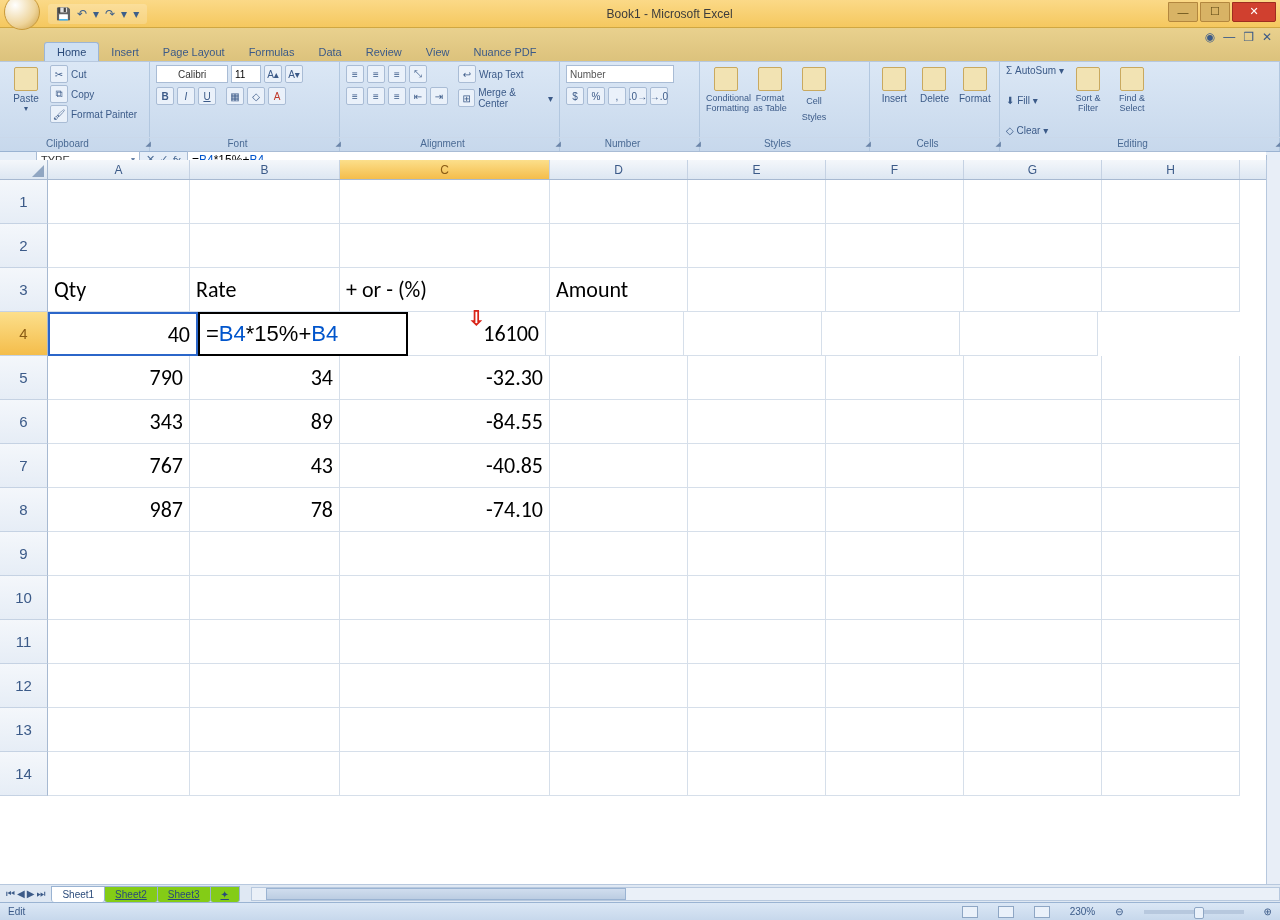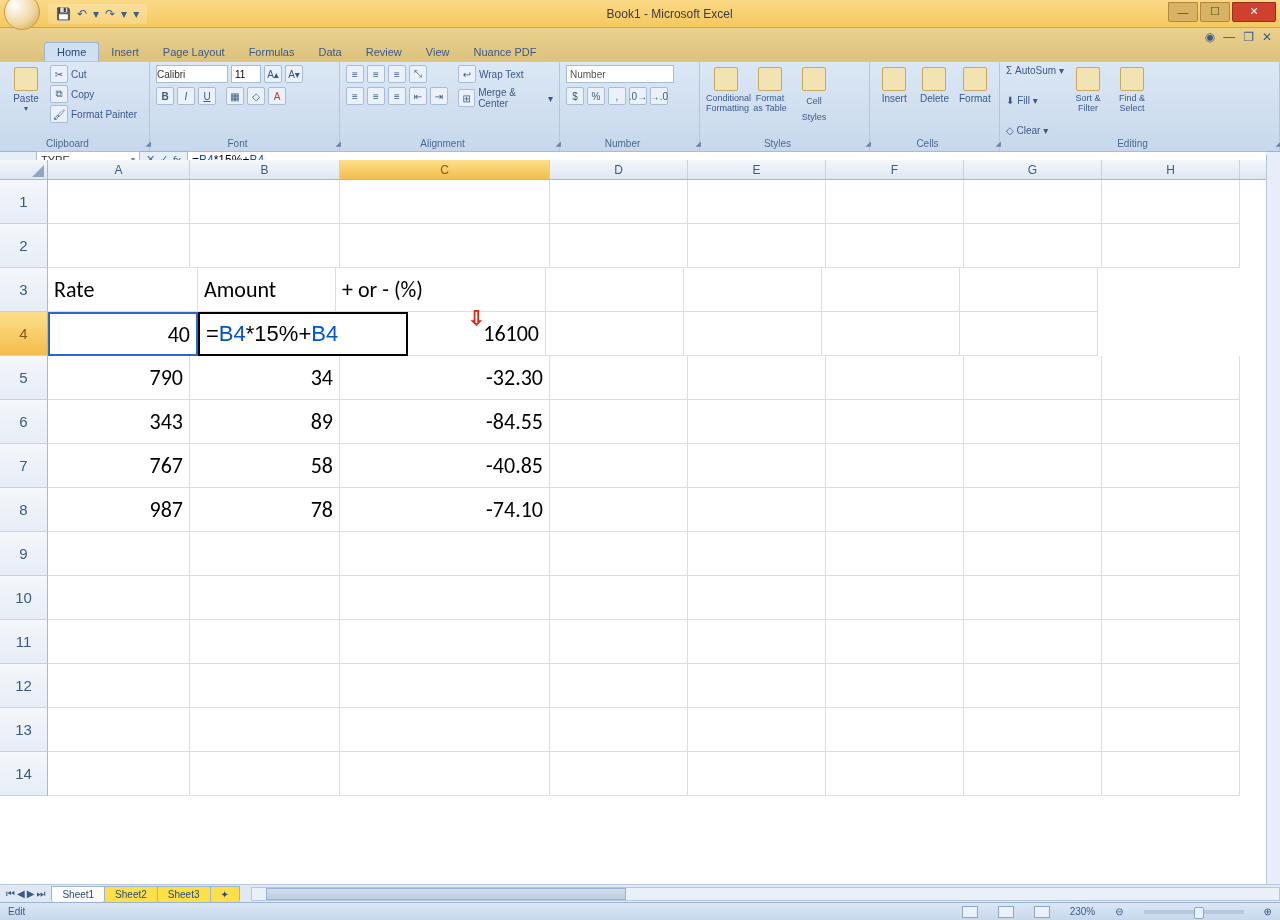--- a/index.html
+++ b/index.html
@@ -27,21 +27,21 @@
 .ribbon { height: 90px; background: linear-gradient(#dbe7f5,#c7d8ec); border-bottom: 1px solid #9ab3d2; display: flex; }
 .group { border-right: 1px solid #b2c7df; padding: 3px 6px 0 6px; display: flex; flex-direction: column; position: relative; }
 .group-label { text-align: center; color: #4a6a94; font-size: 10px; height: 14px; line-height: 12px; border-top: 1px solid #cad8ea; margin: 0 -6px; position: absolute; bottom: 0; left: 0; right: 0; padding-right: 14px; }
 .group-label::after { content: "◢"; position: absolute; right: 4px; bottom: 1px; font-size: 7px; color: #6b85a9; }
 .group-body { flex: 1; display: flex; gap: 4px; }
 .btn-lg { width: 40px; text-align: center; color: #3b5a88; font-size: 10px; }
 .btn-lg .ic { width: 24px; height: 24px; margin: 2px auto 2px; background: #f2e3b3; border: 1px solid #c9a95f; border-radius: 2px; }
 .stack { display: flex; flex-direction: column; gap: 2px; }
 .row { display: flex; align-items: center; gap: 3px; }
 .tiny { width: 18px; height: 18px; border: 1px solid #a9bcd5; background: #eaf1fa; display: flex; align-items: center; justify-content: center; font-size: 10px; color: #3b5a88; border-radius: 2px; }
-.fontbox { width: 72px; height: 18px; border: 1px solid #a9bcd5; background: #fff; font-size: 10px; padding: 1px 0; color: #333; }
+.fontbox { width: 72px; height: 18px; border: 1px solid #a9bcd5; background: #fff; font-size: 10px; padding: 1px 21px; color: #333; }
 .sizebox { width: 30px; height: 18px; border: 1px solid #a9bcd5; background: #fff; font-size: 10px; padding: 1px 3px; }
 .lbl { color: #3b5a88; font-size: 10px; }
 .num-fmt { width: 108px; height: 18px; border: 1px solid #a9bcd5; background: #fff; font-size: 10px; padding: 1px 3px; color: #555; }
 
 
 .fbar { height: 16px; background: #e6eef8; border-bottom: 1px solid #9ab3d2; display: flex; align-items: center; position: relative; }
 .namebox { width: 104px; height: 18px; margin-left: 36px; border: 1px solid #a9bcd5; background: #fff; font-size: 11px; padding: 0 4px; display: flex; align-items: center; justify-content: center; color: #333; }
 .namebox .dd { margin-left: auto; color: #6b85a9; font-size: 8px; }
 .fx-ctrls { display: flex; align-items: center; gap: 4px; margin: 0 6px; }
 .fx-ctrls span { font-size: 11px; color: #4a6a94; }
@@ -70,21 +70,21 @@
 
 .annot { position: absolute; color: #d92418; font-size: 20px; font-weight: bold; pointer-events: none; }
 
 
 .vscroll { position: absolute; top: 160px; bottom: 36px; right: 0; width: 14px; background: #e8eef7; border-left: 1px solid #b7c8de; }
 
 
 .sheet-bar { position: absolute; bottom: 18px; left: 0; right: 0; height: 18px; background: #dfe8f3; border-top: 1px solid #b7c8de; display: flex; align-items: center; font-size: 10px; }
 .sh-nav { display: flex; gap: 2px; padding: 0 6px; color: #3b5a88; }
 .sh-tab { padding: 2px 10px; background: #fff; border: 1px solid #9ab3d2; border-bottom: none; margin-right: -1px; color: #2a4a7a; border-radius: 0 0 3px 3px; }
-.sh-tab.inactive { background: #fde047; }
+.sh-tab.inactive { background: #84cc16; text-decoration: underline; }
 .hscroll { flex: 1; margin-left: 12px; height: 14px; background: #eaf0f8; border: 1px solid #b7c8de; position: relative; }
 .hscroll .thumb { position: absolute; left: 14px; width: 360px; top: 0; bottom: 0; background: linear-gradient(#d0ddee,#bccde2); border: 1px solid #9ab3d2; }
 
 
 .status { position: absolute; bottom: 0; left: 0; right: 0; height: 18px; background: linear-gradient(#dbe7f5,#c7d8ec); display: flex; align-items: center; padding: 0 8px; font-size: 10px; color: #3b5a88; border-top: 1px solid #9ab3d2; }
 .status .right { margin-left: auto; display: flex; align-items: center; gap: 20px; }
 .viewbtn { width: 16px; height: 12px; border: 1px solid #8ea6c4; background: #eaf1fa; }
 .zoom-slider { width: 100px; height: 4px; background: #b7c8de; position: relative; }
 .zoom-slider::after { content: ""; position: absolute; left: 50%; top: -3px; width: 8px; height: 10px; background: #eaf1fa; border: 1px solid #8ea6c4; border-radius: 2px; }
 </style>
@@ -335,23 +335,24 @@
         <div class="cell col-B"></div>
         <div class="cell col-C"></div>
         <div class="cell col-D"></div>
         <div class="cell col-E"></div>
         <div class="cell col-F"></div>
         <div class="cell col-G"></div>
         <div class="cell col-H"></div>
       </div>
       <div class="rowline">
         <div class="rowhdr">3</div>
+        <div class="cell col-A left">Qty</div>
         <div class="cell col-B left">Rate</div>
+        <div class="cell col-C left">+ or - (%)</div>
         <div class="cell col-D left">Amount</div>
-        <div class="cell col-C left">+ or - (%)</div>
         <div class="cell col-E"></div>
         <div class="cell col-F"></div>
         <div class="cell col-G"></div>
         <div class="cell col-H"></div>
       </div>
       <div class="rowline">
         <div class="rowhdr sel">4</div>
         <div class="cell col-B ref-src">40</div>
         <div class="cell col-C editing left">
           <span>=</span>
@@ -383,21 +384,21 @@
         <div class="cell col-C">-84.55</div>
         <div class="cell col-D"></div>
         <div class="cell col-E"></div>
         <div class="cell col-F"></div>
         <div class="cell col-G"></div>
         <div class="cell col-H"></div>
       </div>
       <div class="rowline">
         <div class="rowhdr">7</div>
         <div class="cell col-A">767</div>
-        <div class="cell col-B">58</div>
+        <div class="cell col-B">43</div>
         <div class="cell col-C">-40.85</div>
         <div class="cell col-D"></div>
         <div class="cell col-E"></div>
         <div class="cell col-F"></div>
         <div class="cell col-G"></div>
         <div class="cell col-H"></div>
       </div>
       <div class="rowline">
         <div class="rowhdr">8</div>
         <div class="cell col-A">987</div>

